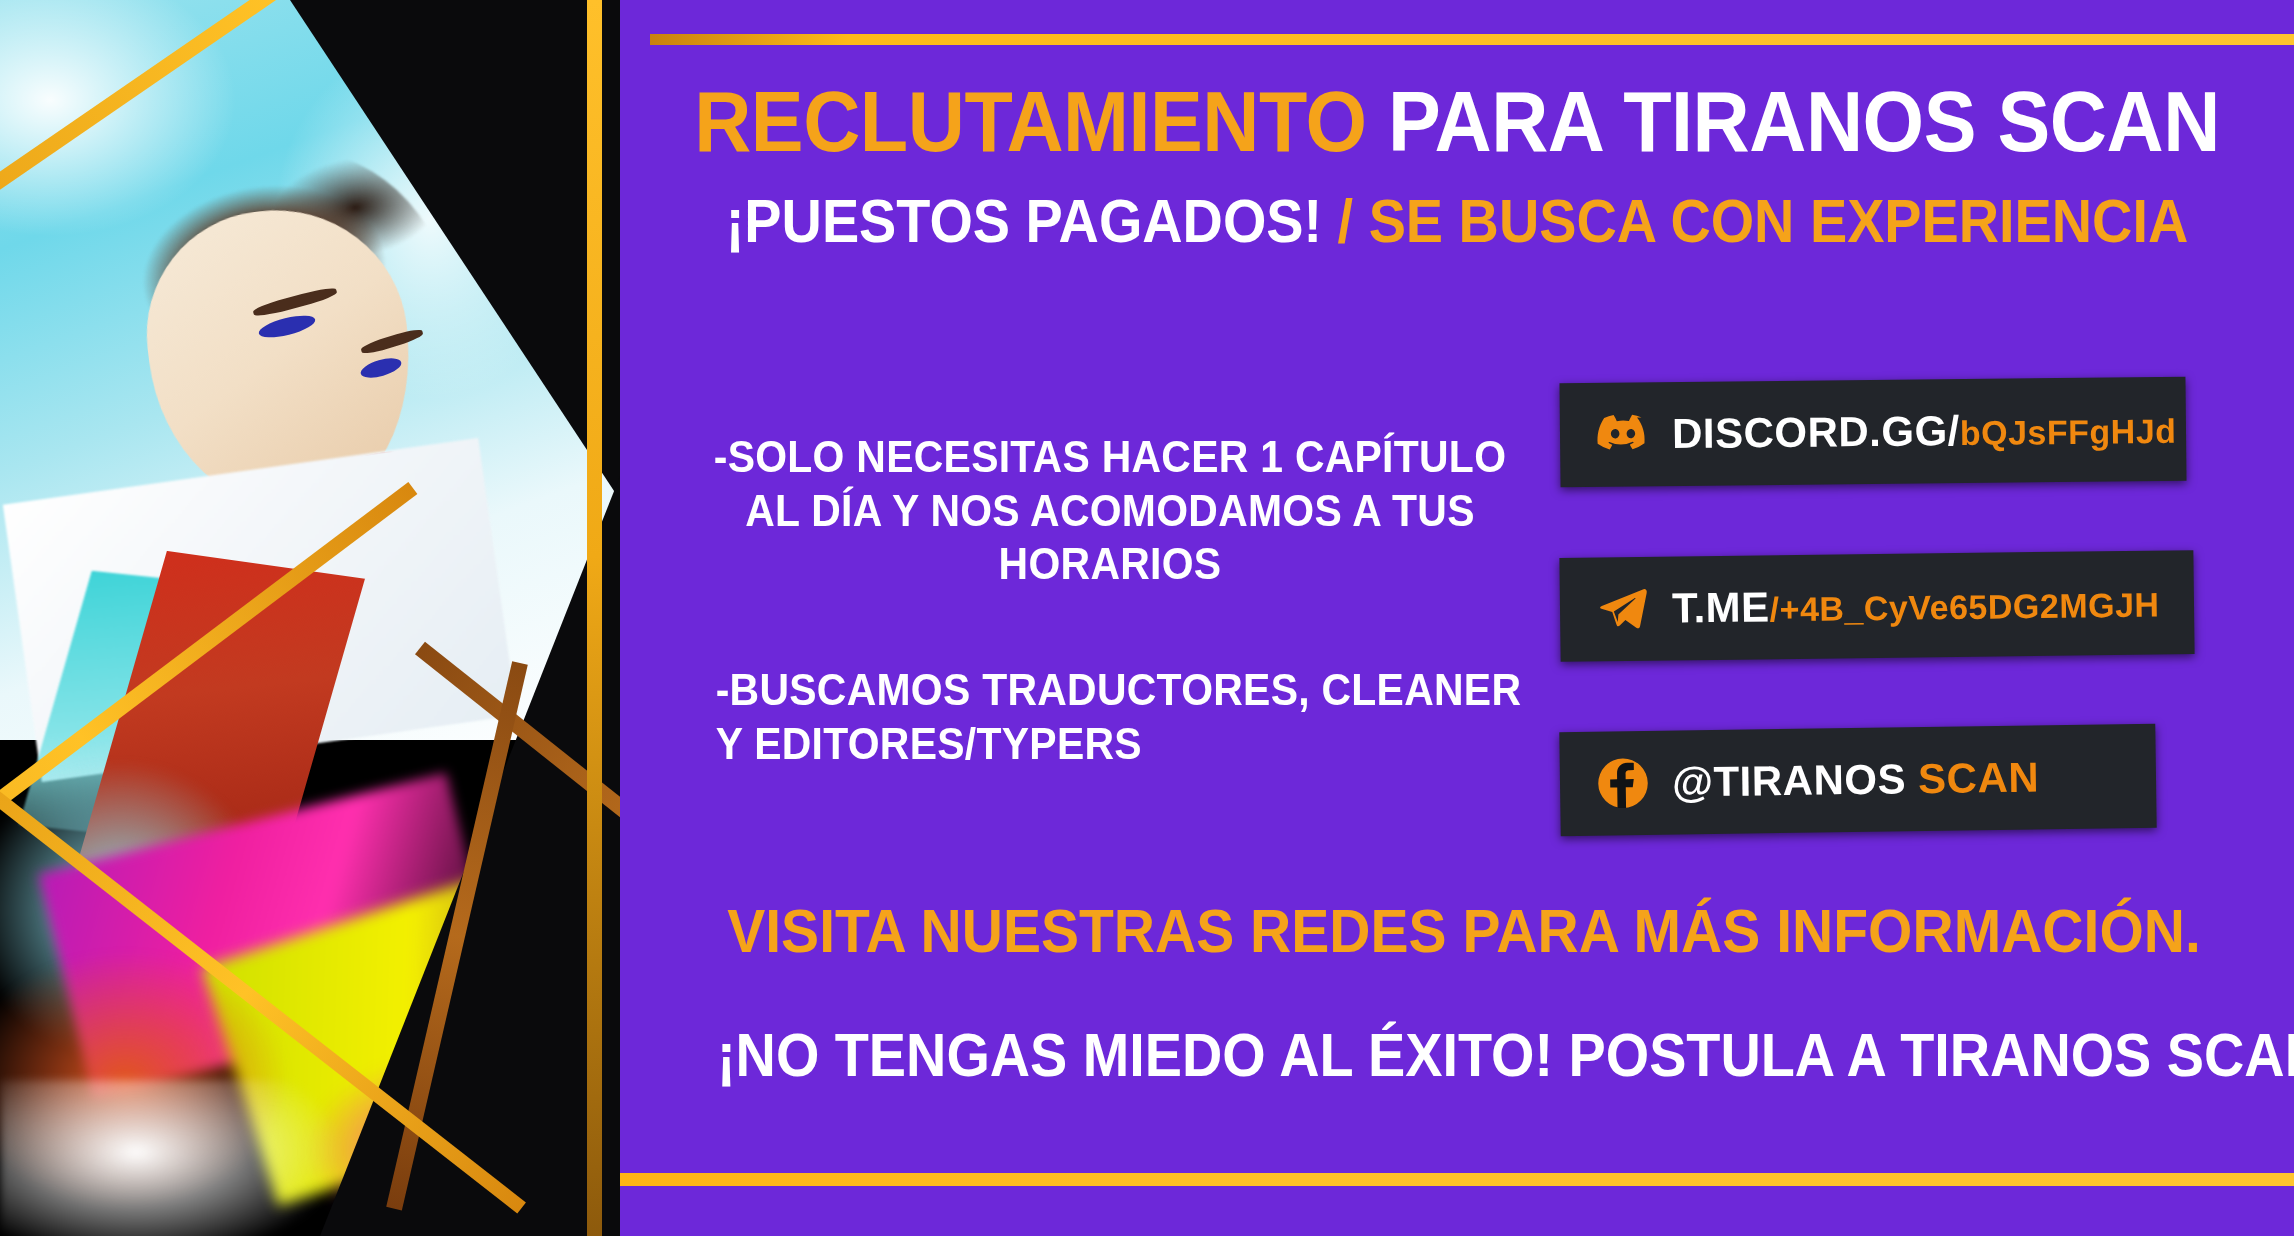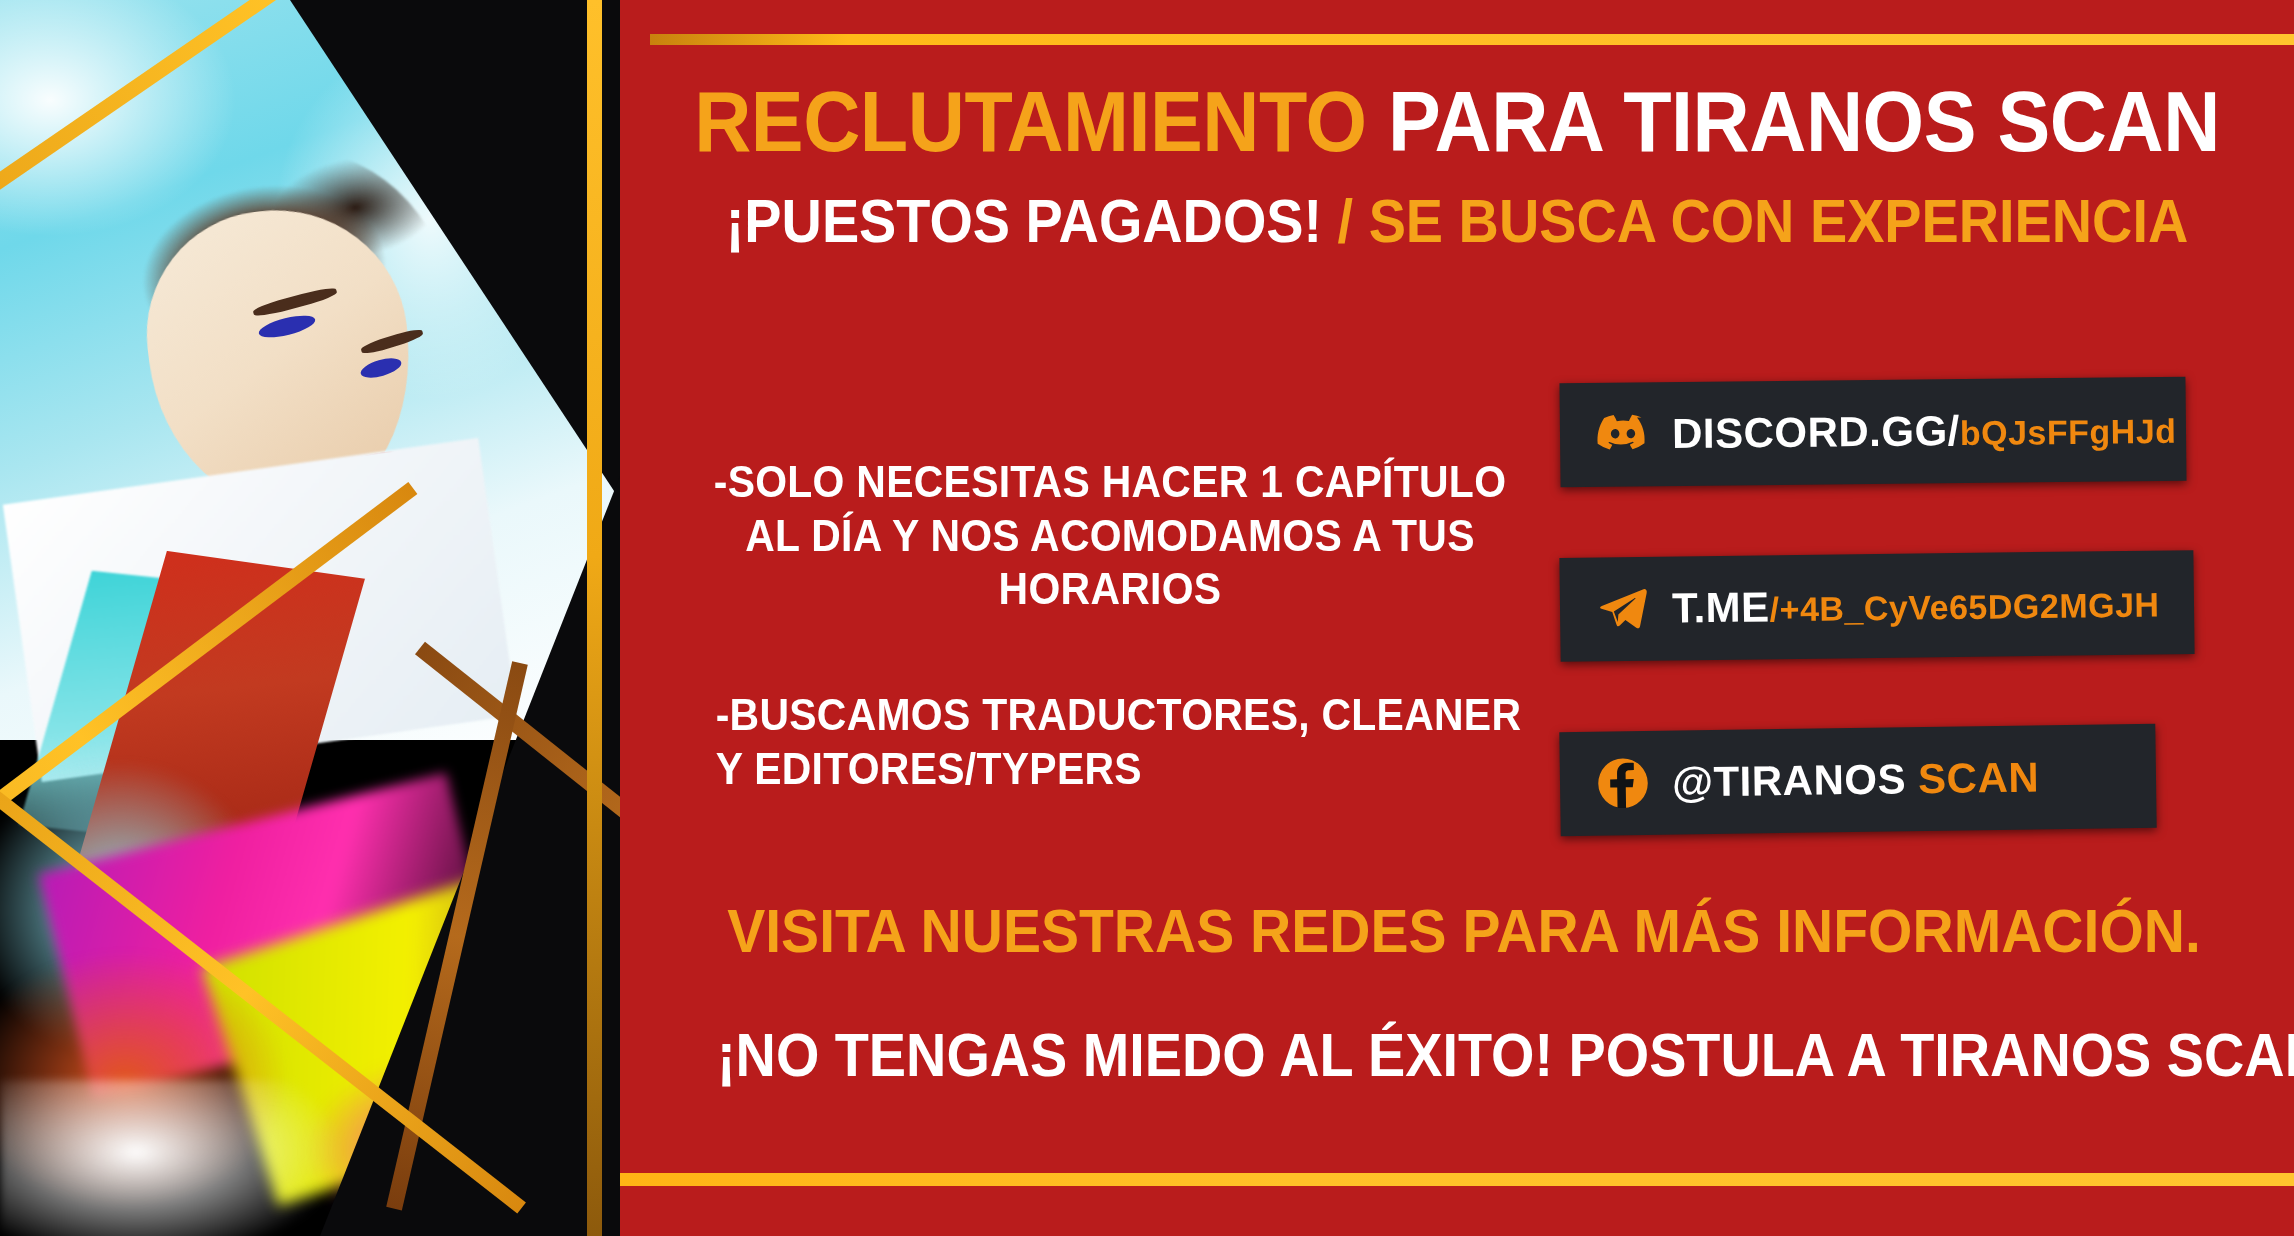--- a/index.html
+++ b/index.html
@@ -66,21 +66,21 @@
   .gd-brown{position:absolute;background:linear-gradient(90deg,#8a4a12,#b56a1c 50%,#7a3d0e);}
   .gdb1{left:420px;top:640px;width:560px;height:16px;transform:rotate(38.5deg);transform-origin:left center;}
   .gdb2{left:520px;top:655px;width:560px;height:16px;transform:rotate(103deg);transform-origin:left center;}
   
   .blk-wedge-tr{position:absolute;right:0;top:0;width:0;height:0;
     border-left:330px solid transparent;border-top:500px solid #0a0a0c;}
   .blk-wedge-br{position:absolute;right:0;bottom:0;width:0;height:0;
     border-left:300px solid transparent;border-bottom:760px solid #0a0a0c;}
 
   
-  .content{position:absolute;left:620px;top:0;right:0;bottom:0;background:#b91c1c;}
+  .content{position:absolute;left:620px;top:0;right:0;bottom:0;background:#6d28d9;}
 
   .rule-top{position:absolute;left:30px;top:34px;right:0;height:11px;
     background:linear-gradient(90deg,#c8810e,#ffba18 12%,#ffc12a 70%,#ffc42e);}
   .rule-bottom{position:absolute;left:0;bottom:50px;right:0;height:13px;
     background:linear-gradient(90deg,#ffb415,#ffc128 40%,#ffc42e);}
   .rule-vert{position:absolute;left:-33px;top:0;width:15px;height:100%;
     background:linear-gradient(180deg,#ffc02a,#f0a916 45%,#8d5a0c);}
 
   .headline{position:absolute;left:0;right:0;top:78px;text-align:center;
     font-family:"Liberation Sans Narrow","Liberation Sans",sans-serif;
@@ -89,21 +89,21 @@
   .hl-orange{color:#f5a31a;}
   .hl-white{color:#ffffff;}
 
   .subline{position:absolute;left:0;right:0;top:190px;text-align:center;
     font-family:"Liberation Sans Narrow","Liberation Sans",sans-serif;
     font-weight:bold;font-size:62px;line-height:1;white-space:nowrap;transform:scaleX(.9);}
   .sl-white{color:#ffffff;}
   .sl-orange{color:#f5a31a;}
 
   .bullets{position:absolute;left:40px;top:430px;width:900px;text-align:center;color:#fff;
-    font-family:"Liberation Sans Narrow","Liberation Sans",sans-serif;font-weight:bold;margin-top:25px;}
+    font-family:"Liberation Sans Narrow","Liberation Sans",sans-serif;font-weight:bold;}
   .bullet{font-size:44px;line-height:1.22;letter-spacing:.3px;transform:scaleX(.93);}
   .bullet.b2{margin-top:72px;text-align:left;padding-left:26px;}
 
   .contacts{position:absolute;left:940px;top:380px;width:600px;}
   .cbox{position:relative;background:#22252a;height:104px;display:flex;align-items:center;
     padding-left:36px;margin-bottom:70px;box-shadow:0 3px 10px rgba(0,0,0,.55);}
   .cbox.c1{transform:rotate(-.6deg);width:590px;}
   .cbox.c2{transform:rotate(-.7deg);width:598px;}
   .cbox.c3{transform:rotate(-.8deg);width:560px;margin-bottom:0;}
   .cicon{width:54px;height:54px;margin-right:22px;flex:0 0 auto;display:flex;align-items:center;justify-content:center;}

